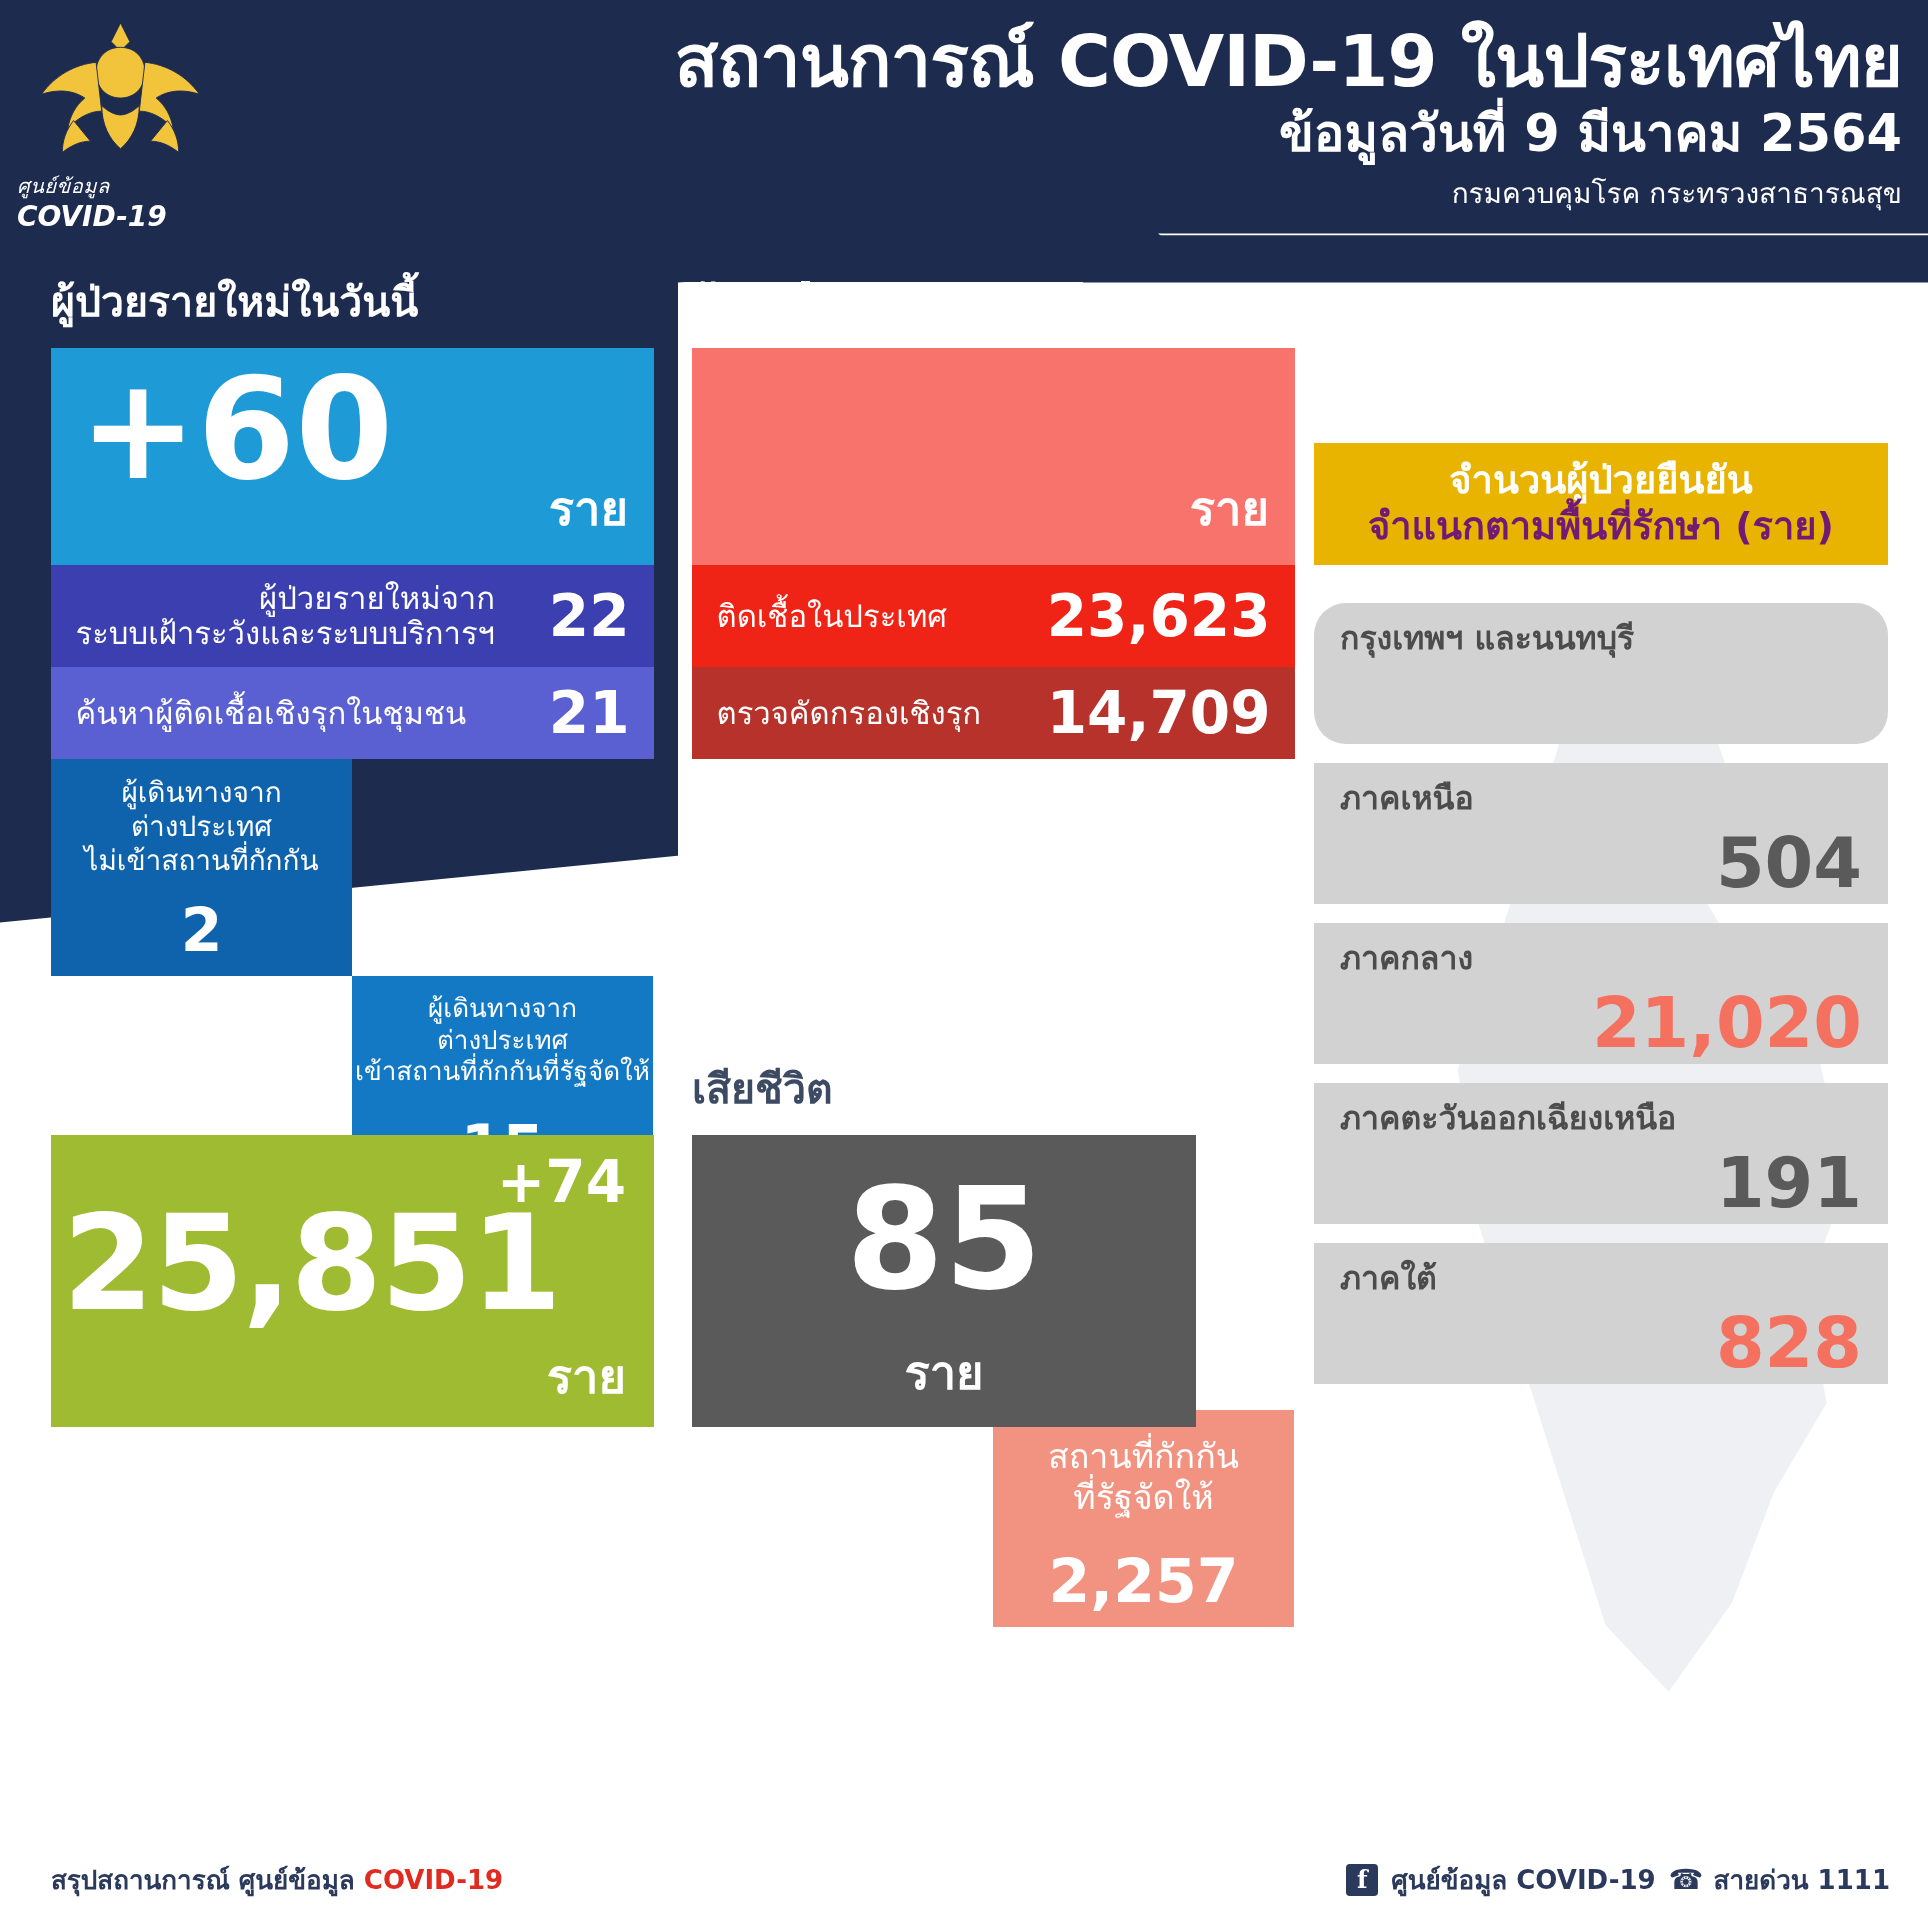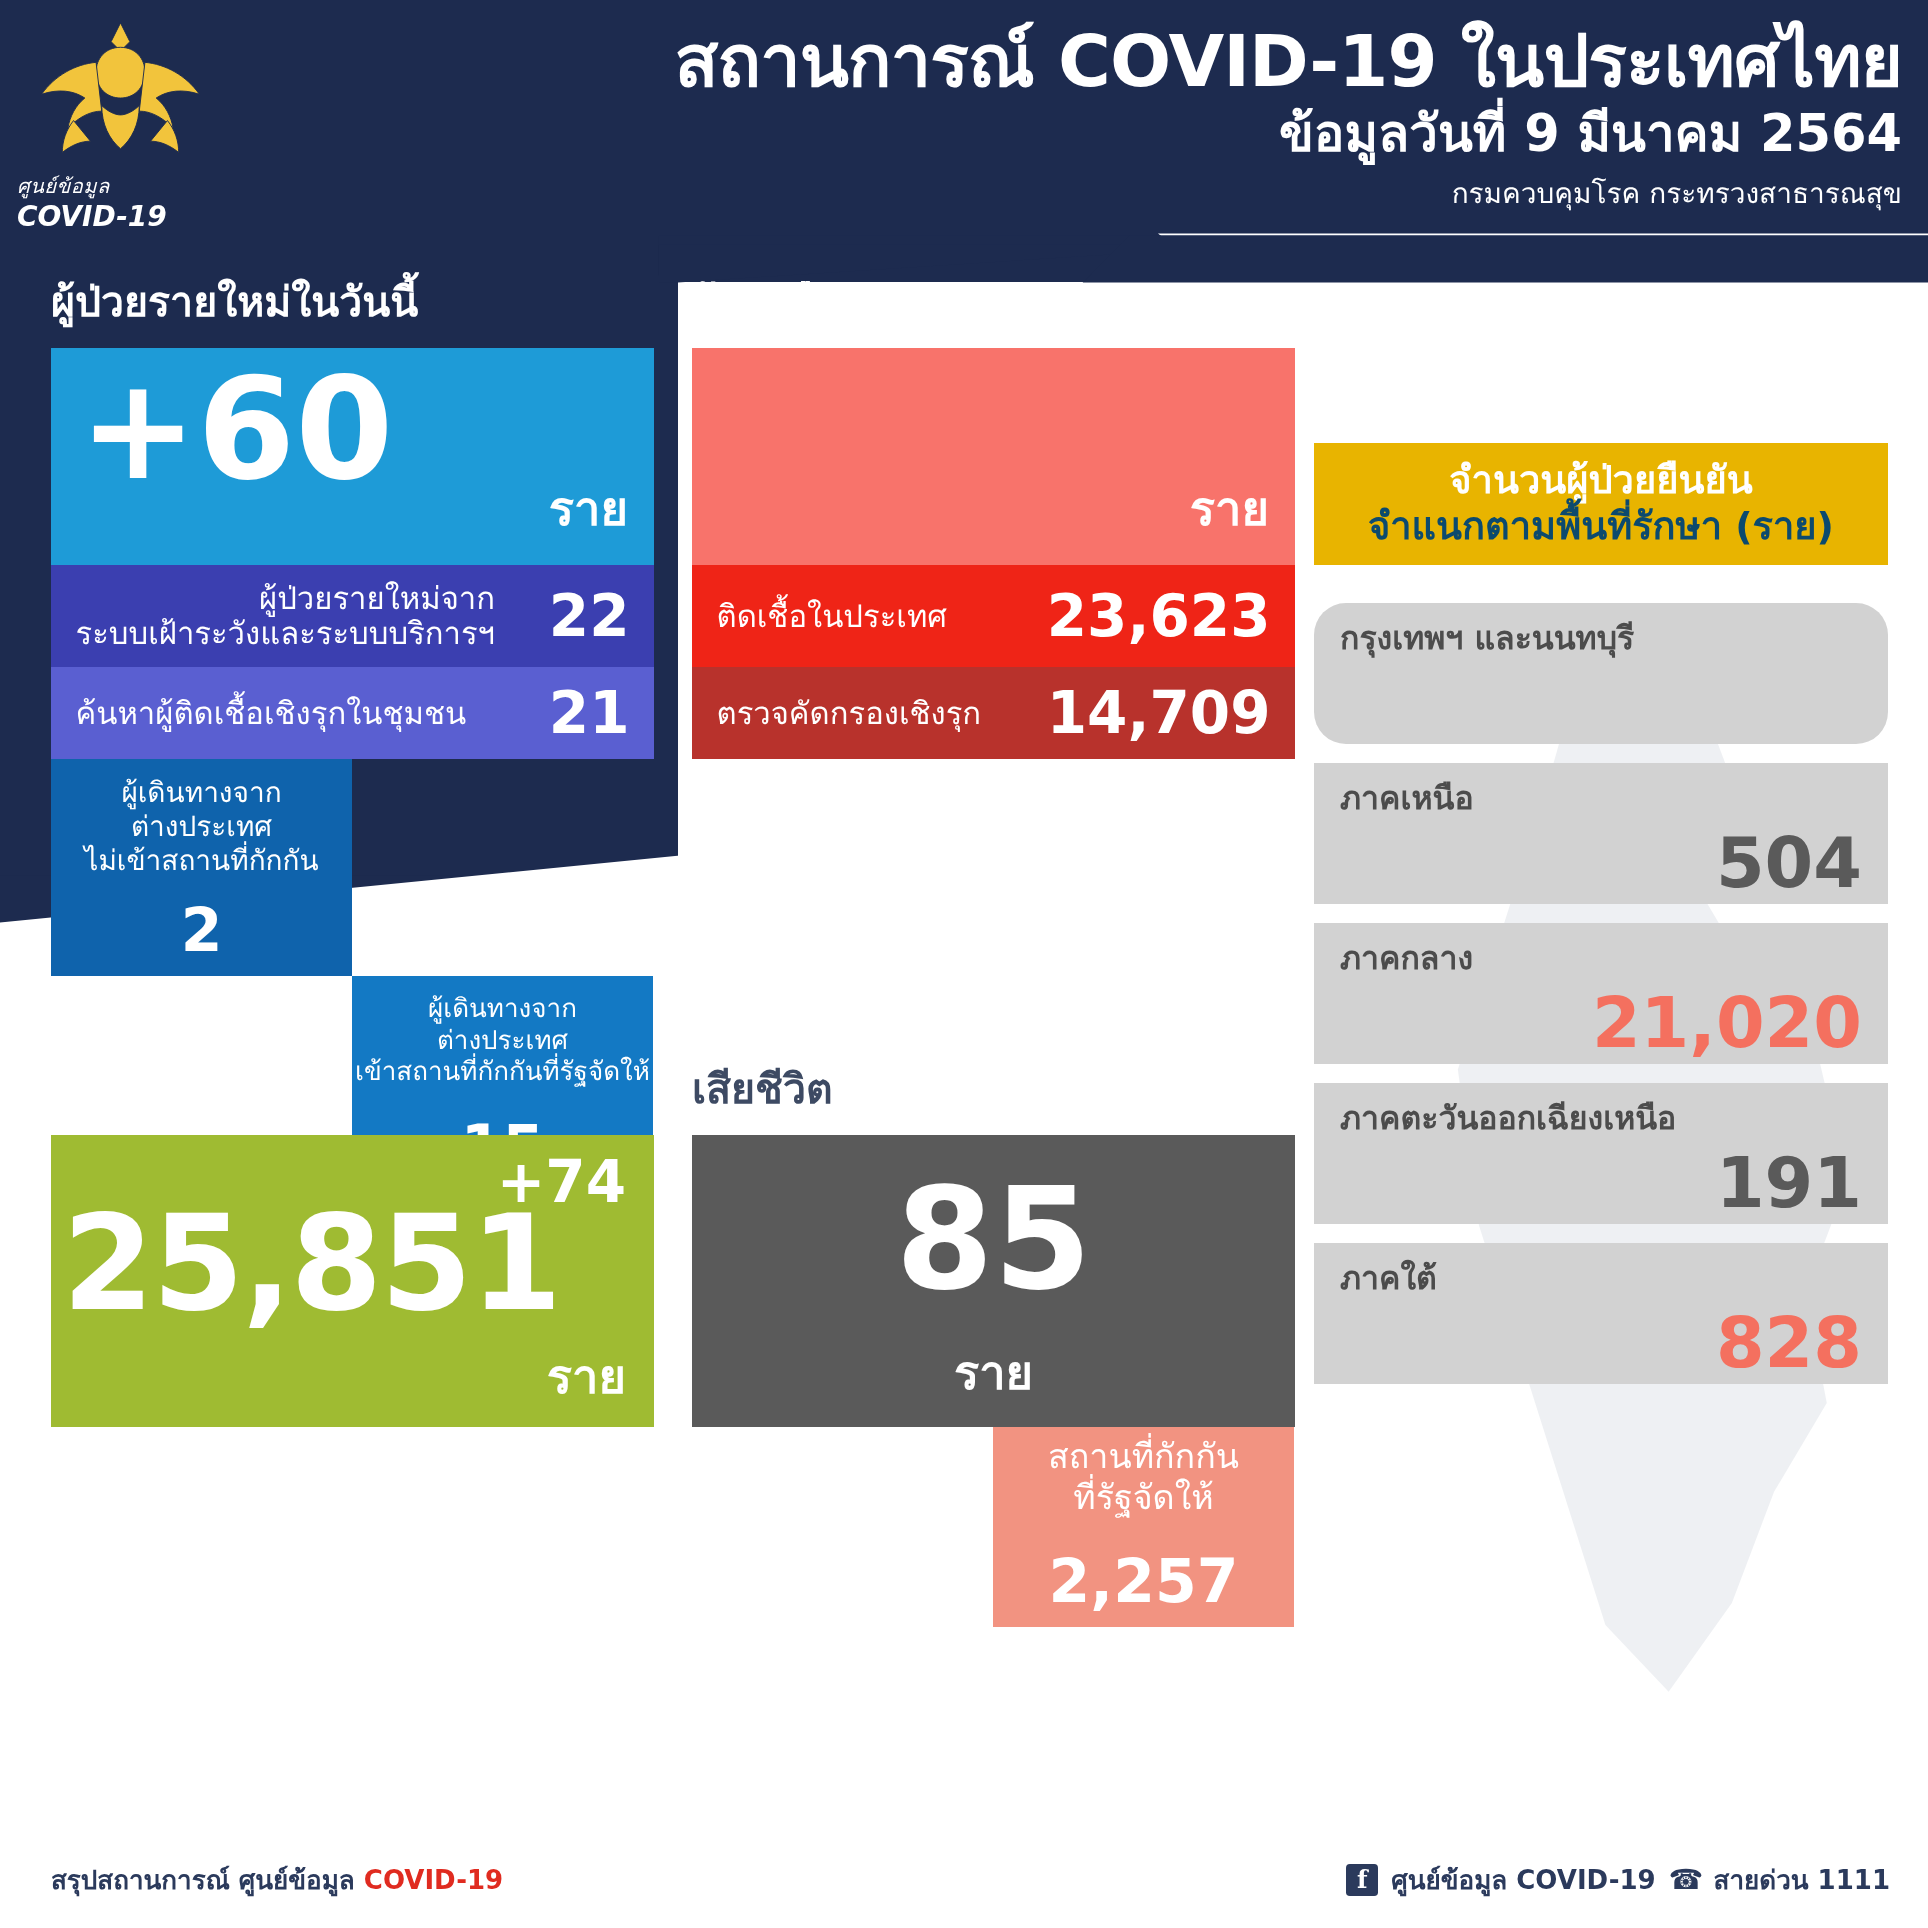--- a/index.html
+++ b/index.html
@@ -84,30 +84,30 @@
   #cum-row2{left:692px;top:667px;width:603px;height:92px;background:#b8322c;padding:0 24.5px;}
   #cum-row2 .val{font-size:58px;}
   #cum-sub-l{left:692px;top:759px;width:301px;height:217px;background:#b8544c;}
   #cum-sub-r{left:993px;top:759px;width:301px;height:217px;background:#f29381;}
   
   #rec-main{left:51px;top:1135px;width:603px;height:292px;background:#9fbb32;}
   #rec-main .plus{position:absolute;right:28px;top:13px;font-size:58px;font-weight:bold;color:#fff;}
   #rec-main .n{position:absolute;left:11.3px;top:68px;font-size:132px;letter-spacing:-1.9px;}
   #rec-main .u{position:absolute;right:28px;bottom:13px;font-size:47px;font-weight:bold;color:#fff;}
   
-  #dth-main{left:692px;top:1135px;width:603px;height:292px;background:#5a5a5a;}
+  #dth-main{left:692px;top:1135px;width:504px;height:292px;background:#5a5a5a;}
   #dth-main .n{position:absolute;left:0;right:0;top:40px;text-align:center;font-size:141px;}
   #dth-main .u{position:absolute;left:0;right:0;bottom:17px;text-align:center;font-size:47px;font-weight:bold;color:#fff;}
   
   #region-title{
     position:absolute;left:1314px;top:443px;width:574px;height:122px;background:#e8b400;z-index:6;
     display:flex;flex-direction:column;align-items:center;justify-content:center;
   }
   #region-title .l1{color:#ffffff;font-size:38px;font-weight:bold;line-height:1.2;}
-  #region-title .l2{color:#0c4a6e;font-size:38px;font-weight:bold;line-height:1.2;}
+  #region-title .l2{color:#701a75;font-size:38px;font-weight:bold;line-height:1.2;}
   .region-row{
     position:absolute;left:1314px;width:574px;height:141px;background:#d2d2d2;z-index:6;
     box-sizing:border-box;padding:9.4px 26px 0 26px;
   }
   .region-row .rname{color:#4c4c4c;font-size:32px;font-weight:bold;}
   .region-row .rval{position:absolute;right:26px;bottom:5.6px;font-size:70px;font-weight:bold;line-height:1;}
   
   .footer-left{position:absolute;left:51px;bottom:28px;z-index:6;font-size:26px;font-weight:bold;color:#2b3a5c;}
   .footer-left .red{color:#e02b20;}
   .footer-right{position:absolute;right:38px;bottom:28px;z-index:6;display:flex;align-items:center;gap:13px;font-size:26px;color:#2b3a5c;font-weight:bold;}

